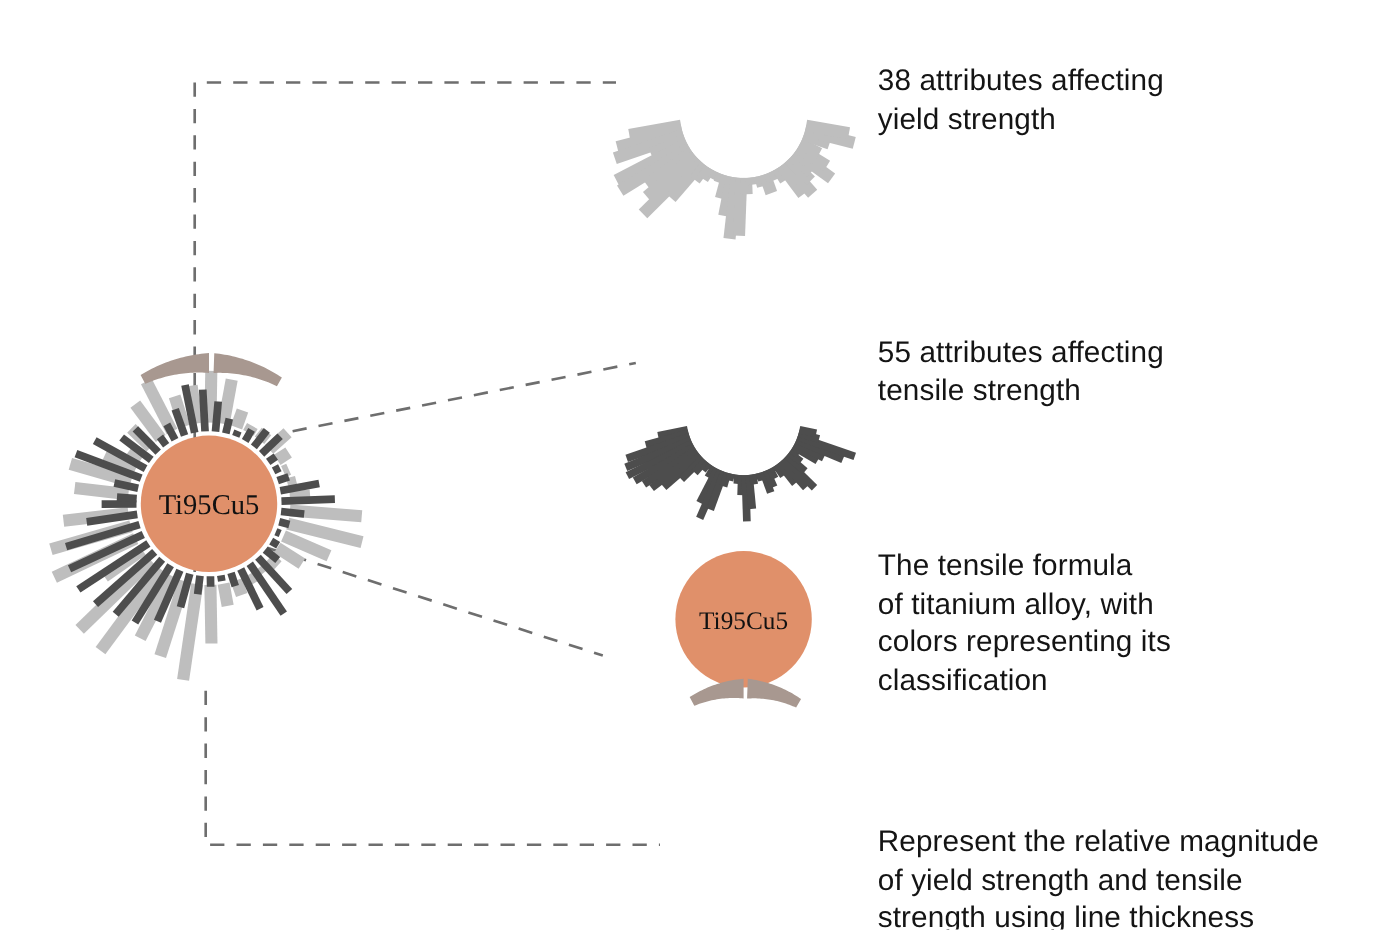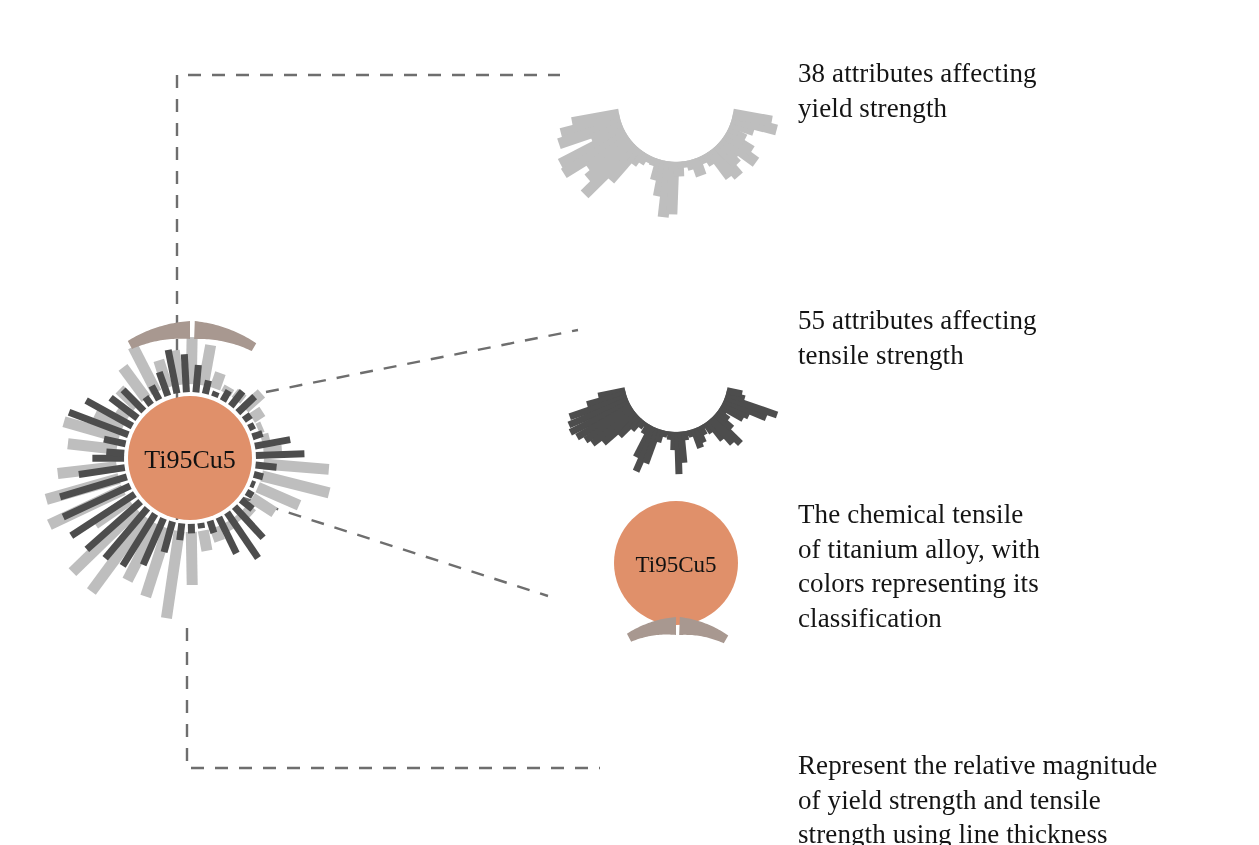--- a/index.html
+++ b/index.html
@@ -23,21 +23,21 @@
   }
   svg#figure-canvas {
     position: absolute;
     top: 0; left: 0;
     width: 1259px;
     height: 845px;
     display: block;
   }
   .legend-text {
     position: absolute;
-    font-family: Liberation Serif, serif;
+    font-family: Liberation Sans, sans-serif;
     color: #141414;
     font-size: 27px;
     line-height: 1.28;
     white-space: pre-line;
     letter-spacing: 0.1px;
   }
   #legend-yield-text   { left: 798px; top: 56px;  width: 430px; }
   #legend-tensile-text { left: 798px; top: 303px; width: 430px; }
   #legend-formula-text { left: 798px; top: 497px; width: 420px; }
   #legend-ribbon-text  { left: 798px; top: 748px; width: 462px; }
@@ -259,21 +259,21 @@
         <polygon points="679.80,617.07 681.70,617.31 683.58,617.59 685.46,617.90 687.33,618.24 689.19,618.61 691.04,619.02 692.88,619.45 694.70,619.92 696.52,620.42 698.33,620.95 700.12,621.52 701.90,622.11 703.67,622.73 705.42,623.39 707.16,624.07 708.89,624.78 710.60,625.52 712.29,626.29 713.97,627.09 715.63,627.92 717.27,628.77 718.90,629.65 720.50,630.56 722.09,631.50 723.66,632.46 725.21,633.45 726.74,634.46 728.25,635.50 723.75,643.29 722.22,642.61 720.68,641.96 719.14,641.34 717.58,640.74 716.02,640.18 714.45,639.64 712.88,639.13 711.29,638.65 709.71,638.19 708.11,637.77 706.52,637.37 704.92,637.01 703.31,636.67 701.70,636.36 700.09,636.08 698.48,635.83 696.87,635.61 695.25,635.42 693.64,635.25 692.03,635.12 690.41,635.01 688.80,634.93 687.19,634.88 685.58,634.86 683.97,634.87 682.37,634.90 680.77,634.96 679.18,635.06" fill="#a89890"></polygon>
       </g>
   </svg>
 
   <div class="legend-text" id="legend-yield-text">38 attributes affecting
 yield strength</div>
 
   <div class="legend-text" id="legend-tensile-text">55 attributes affecting
 tensile strength</div>
 
-  <div class="legend-text" id="legend-formula-text">The chemical tensile
+  <div class="legend-text" id="legend-formula-text">The tensile formula
 of titanium alloy, with
 colors representing its
 classification</div>
 
   <div class="legend-text" id="legend-ribbon-text">Represent the relative magnitude
 of yield strength and tensile
 strength using line thickness</div>
 
 </div>
 

